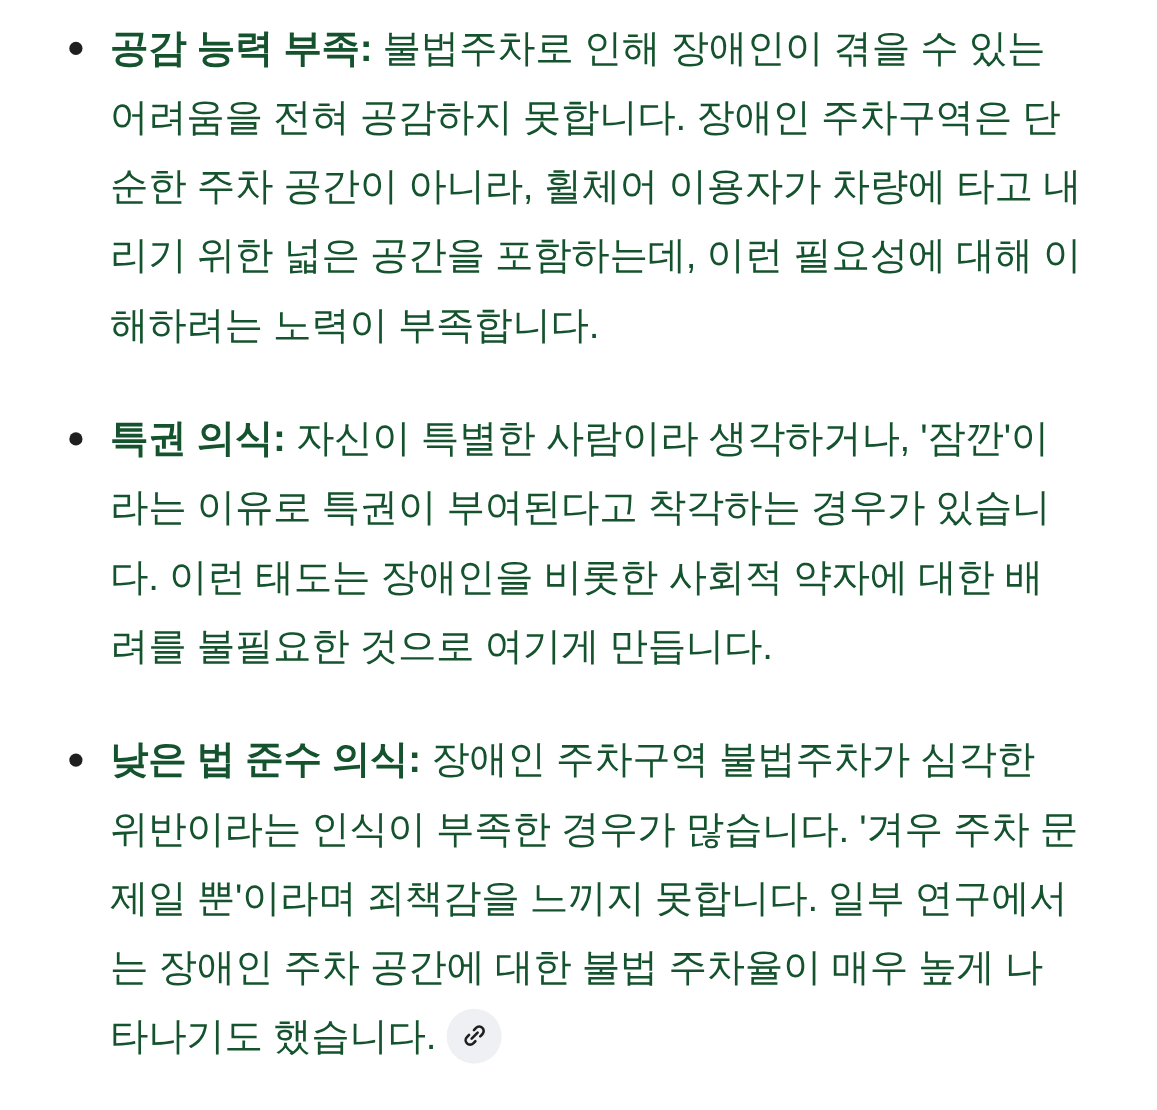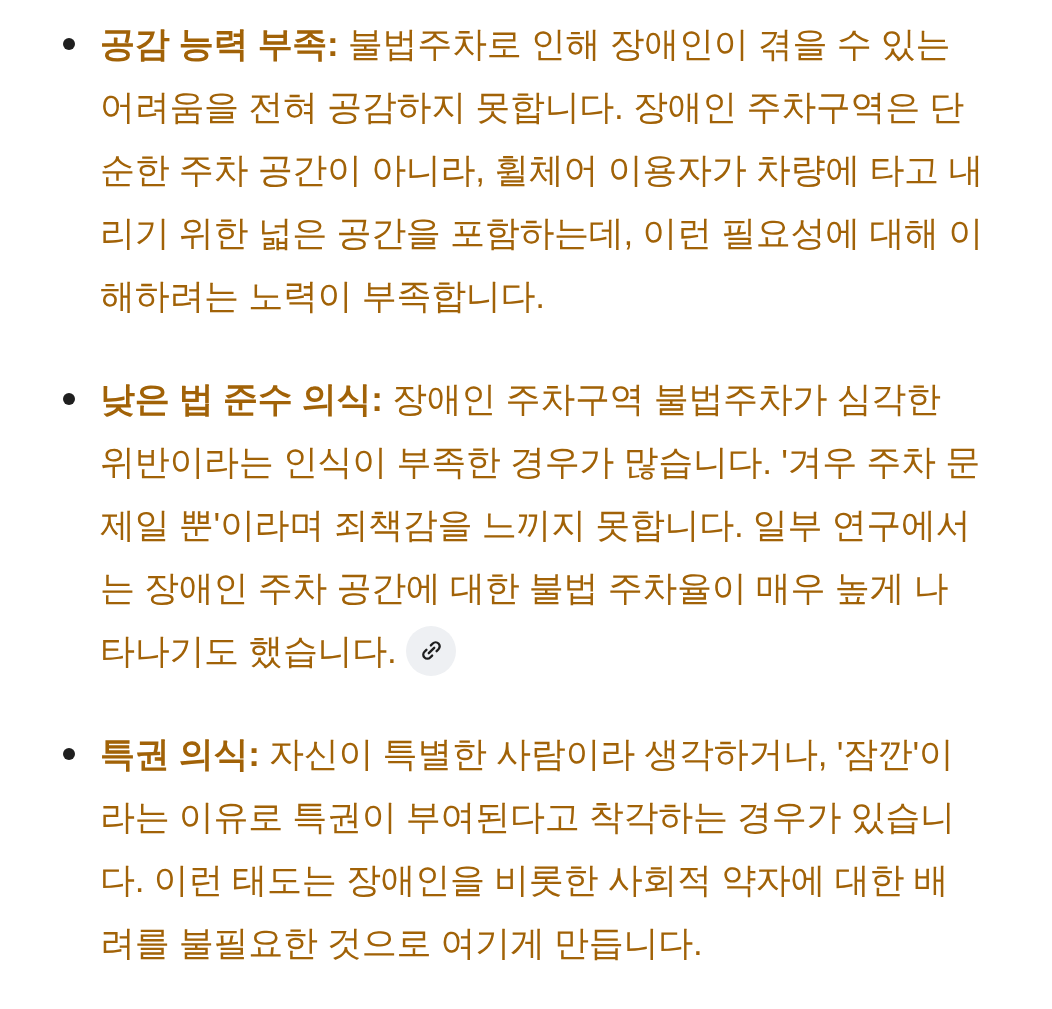--- a/index.html
+++ b/index.html
@@ -30,21 +30,21 @@
     left: 0;
     top: 26px;
     width: 12px;
     height: 12px;
     border-radius: 50%;
     background: #1f1f1f;
   }
   .para {
     font-size: 35px;
     line-height: 63px;
-    color: #a16207;
+    color: #14532d;
     letter-spacing: -0.3px;
   }
   .para strong {
     font-weight: 700;
   }
   .para .body-text {
     white-space: pre-wrap;
     font-weight: 400;
   }
   .link-chip {
@@ -75,37 +75,37 @@
       <span class="bullet-dot"></span>
       <p class="para"><strong>공감 능력 부족:</strong><span class="body-text"> 불법주차로 인해 장애인이 겪을 수 있는
 어려움을 전혀 공감하지 못합니다. 장애인 주차구역은 단
 순한 주차 공간이 아니라, 휠체어 이용자가 차량에 타고 내
 리기 위한 넓은 공간을 포함하는데, 이런 필요성에 대해 이
 해하려는 노력이 부족합니다.</span></p>
     </li>
 
     <li>
       <span class="bullet-dot"></span>
+      <p class="para"><strong>특권 의식:</strong><span class="body-text"> 자신이 특별한 사람이라 생각하거나, '잠깐'이
+라는 이유로 특권이 부여된다고 착각하는 경우가 있습니
+다. 이런 태도는 장애인을 비롯한 사회적 약자에 대한 배
+려를 불필요한 것으로 여기게 만듭니다.</span></p>
+    </li>
+
+    <li>
+      <span class="bullet-dot"></span>
       <p class="para"><strong>낮은 법 준수 의식:</strong><span class="body-text"> 장애인 주차구역 불법주차가 심각한
 위반이라는 인식이 부족한 경우가 많습니다. '겨우 주차 문
 제일 뿐'이라며 죄책감을 느끼지 못합니다. 일부 연구에서
 는 장애인 주차 공간에 대한 불법 주차율이 매우 높게 나
 타나기도 했습니다.</span><button class="link-chip">
             <svg width="27" height="27" viewBox="0 0 24 24">
               <g transform="rotate(-45 12 12)" fill="none" stroke="#1f1f1f" stroke-width="2.1" stroke-linecap="round">
                 <path d="M9.2 8.4 H6.8 a3.6 3.6 0 0 0 0 7.2 h2.4"></path>
                 <path d="M14.8 8.4 h2.4 a3.6 3.6 0 0 1 0 7.2 h-2.4"></path>
                 <line x1="8.6" y1="12" x2="15.4" y2="12"></line>
               </g>
             </svg>
           </button></p>
     </li>
 
-    <li>
-      <span class="bullet-dot"></span>
-      <p class="para"><strong>특권 의식:</strong><span class="body-text"> 자신이 특별한 사람이라 생각하거나, '잠깐'이
-라는 이유로 특권이 부여된다고 착각하는 경우가 있습니
-다. 이런 태도는 장애인을 비롯한 사회적 약자에 대한 배
-려를 불필요한 것으로 여기게 만듭니다.</span></p>
-    </li>
-
   </ul>
 </main>
 
 </body></html>

